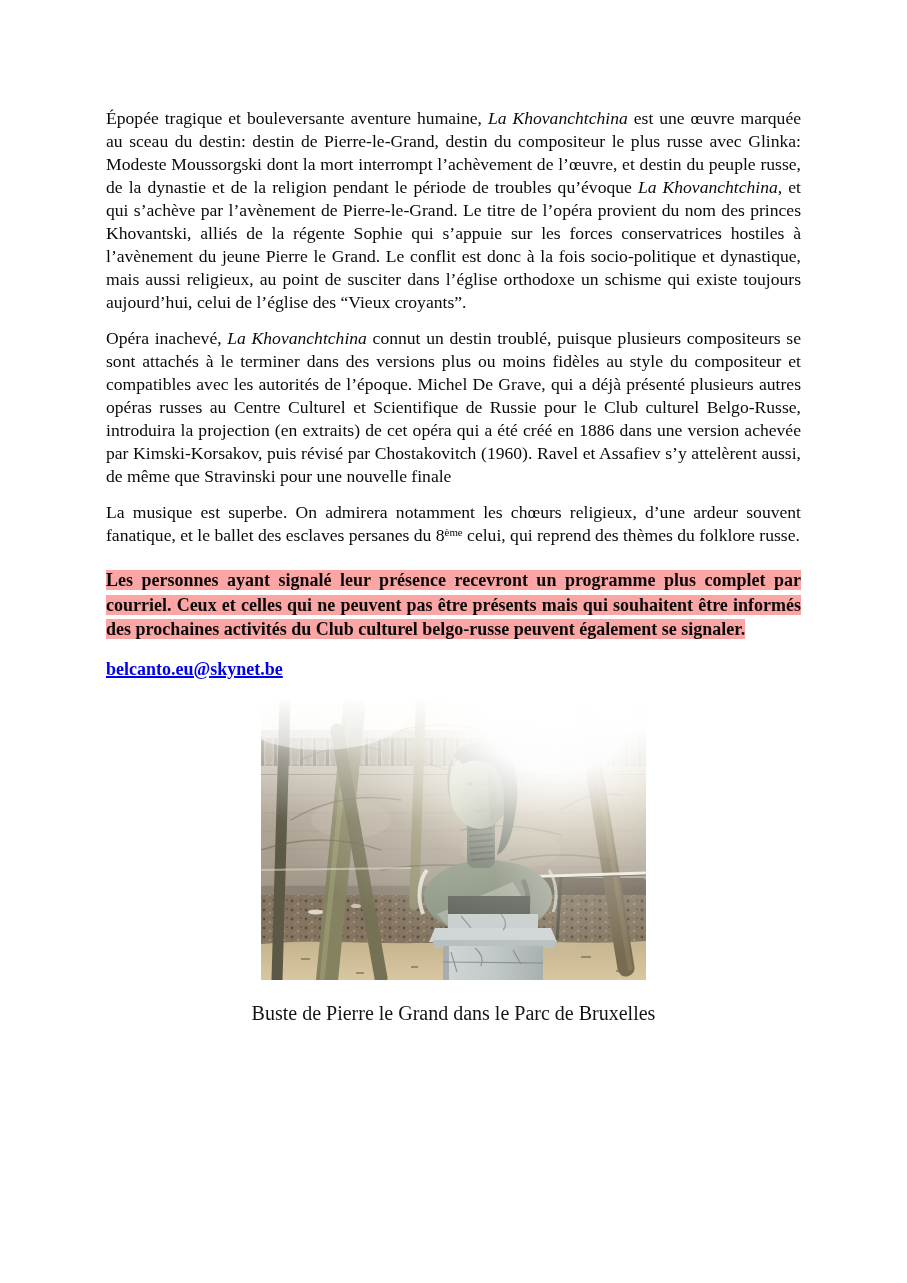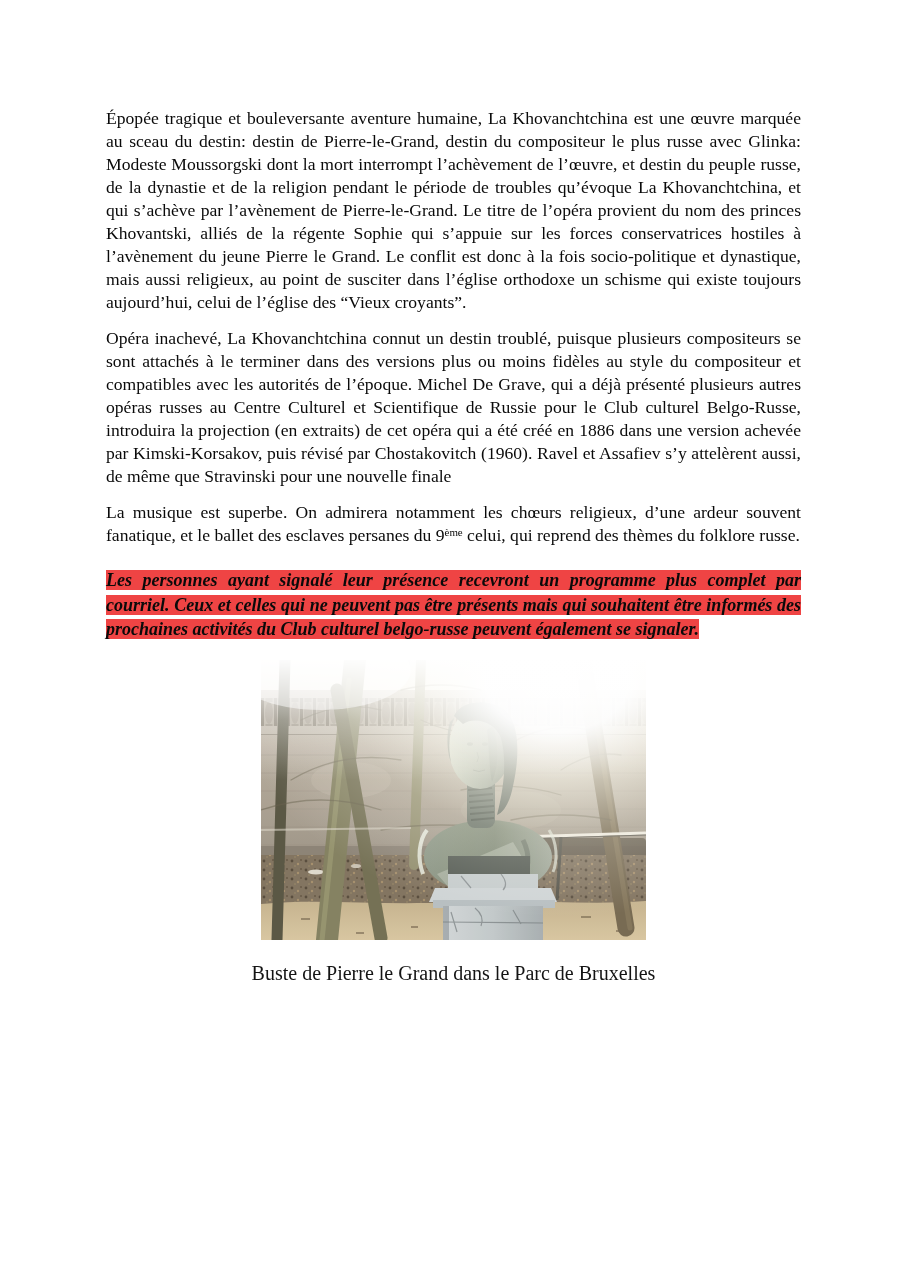--- a/index.html
+++ b/index.html
@@ -9,21 +9,21 @@
     overflow:hidden;margin:0 auto;
   }
   .content{padding:107px 106px 0 106px;}
   p{margin:0;}
   .body-para{
     font-size:17.6px;line-height:23px;text-align:justify;
     margin-bottom:13px;
   }
   .body-para.gap-lg{}
   .body-para.gap-md{margin-bottom:19px;}
-  .run-italic{}
+  .run-italic{font-style:italic;}
   .run-sup{font-size:0.62em;position:relative;top:-0.5em;}
   .announce{
     font-size:18px;line-height:24.5px;font-weight:bold;
     text-align:justify;margin-bottom:15px;
   }
   .hl{}
   .email-line{line-height:24px;margin-bottom:0;}
   .maillink{
     font-weight:bold;font-size:18px;
     text-decoration:underline;text-decoration-thickness:2px;
@@ -40,24 +40,25 @@
 </head>
 <body>
 
 <div class="page">
   <div class="content">
 
     <p class="body-para"><span>Épopée tragique et bouleversante aventure humaine, </span><span class="run-italic">La Khovanchtchina</span><span> est une œuvre marquée au sceau du destin: destin de Pierre-le-Grand, destin du compositeur le plus russe avec Glinka: Modeste Moussorgski dont la mort interrompt l’achèvement de l’œuvre, et destin du peuple russe, de la dynastie et de la religion pendant le période de troubles qu’évoque </span><span class="run-italic">La Khovanchtchina,</span><span> et qui s’achève par l’avènement de Pierre-le-Grand. Le titre de l’opéra provient du nom des princes Khovantski, alliés de la régente Sophie qui s’appuie sur les forces conservatrices hostiles à l’avènement du jeune Pierre le Grand. Le conflit est donc à la fois socio-politique et dynastique, mais aussi religieux, au point de susciter dans l’église orthodoxe un schisme qui existe toujours aujourd’hui, celui de l’église des “Vieux croyants”.</span></p>
 
     <p class="body-para gap-lg"><span>Opéra inachevé, </span><span class="run-italic">La Khovanchtchina</span><span> connut un destin troublé, puisque plusieurs compositeurs se sont attachés à le terminer dans des versions plus ou moins fidèles au style du compositeur et compatibles avec les autorités de l’époque. Michel De Grave, qui a déjà présenté plusieurs autres opéras russes au Centre Culturel et Scientifique de Russie pour le Club culturel Belgo-Russe, introduira la projection (en extraits) de cet opéra qui a été créé en 1886 dans une version achevée par Kimski-Korsakov, puis révisé par Chostakovitch (1960). Ravel et Assafiev s’y attelèrent aussi, de même que Stravinski pour une nouvelle finale</span></p>
 
-    <p class="body-para gap-md"><span>La musique est superbe. On admirera notamment les chœurs religieux, d’une ardeur souvent fanatique, et le ballet des esclaves persanes du 9</span><span class="run-sup">ème</span><span> celui, qui reprend des thèmes du folklore russe.</span></p>
-
-    <p class="announce"><span class="hl" style="background-color: #ef4444; font-style: italic;">Les personnes ayant signalé leur présence recevront un programme plus complet par courriel. Ceux et celles qui ne peuvent pas être présents mais qui souhaitent être informés des prochaines activités du Club culturel belgo-russe peuvent également se signaler.</span></p>
-
+    <p class="body-para gap-md"><span>La musique est superbe. On admirera notamment les chœurs religieux, d’une ardeur souvent fanatique, et le ballet des esclaves persanes du 8</span><span class="run-sup">ème</span><span> celui, qui reprend des thèmes du folklore russe.</span></p>
+
+    <p class="announce"><span class="hl" style="background-color: #fca5a5;">Les personnes ayant signalé leur présence recevront un programme plus complet par courriel. Ceux et celles qui ne peuvent pas être présents mais qui souhaitent être informés des prochaines activités du Club culturel belgo-russe peuvent également se signaler.</span></p>
+
+    <p class="email-line"><a class="maillink" href="#" style="color: rgb(0, 0, 238);">belcanto.eu@skynet.be</a></p>
 
     <figure class="photo">
       <svg viewBox="0 0 385 280" width="385" height="280" role="img" xmlns="http://www.w3.org/2000/svg" aria-label="Buste de Pierre le Grand dans le Parc de Bruxelles">
         <defs>
           <linearGradient id="wallG" x1="0" y1="0" x2="0" y2="1">
             <stop offset="0" stop-color="#b5ab9c"></stop>
               <stop offset="1" stop-color="#9a9184"></stop>
           </linearGradient>
           <linearGradient id="pedG" x1="0" y1="0" x2="1" y2="0">
             <stop offset="0" stop-color="#cfd5d8"></stop>

